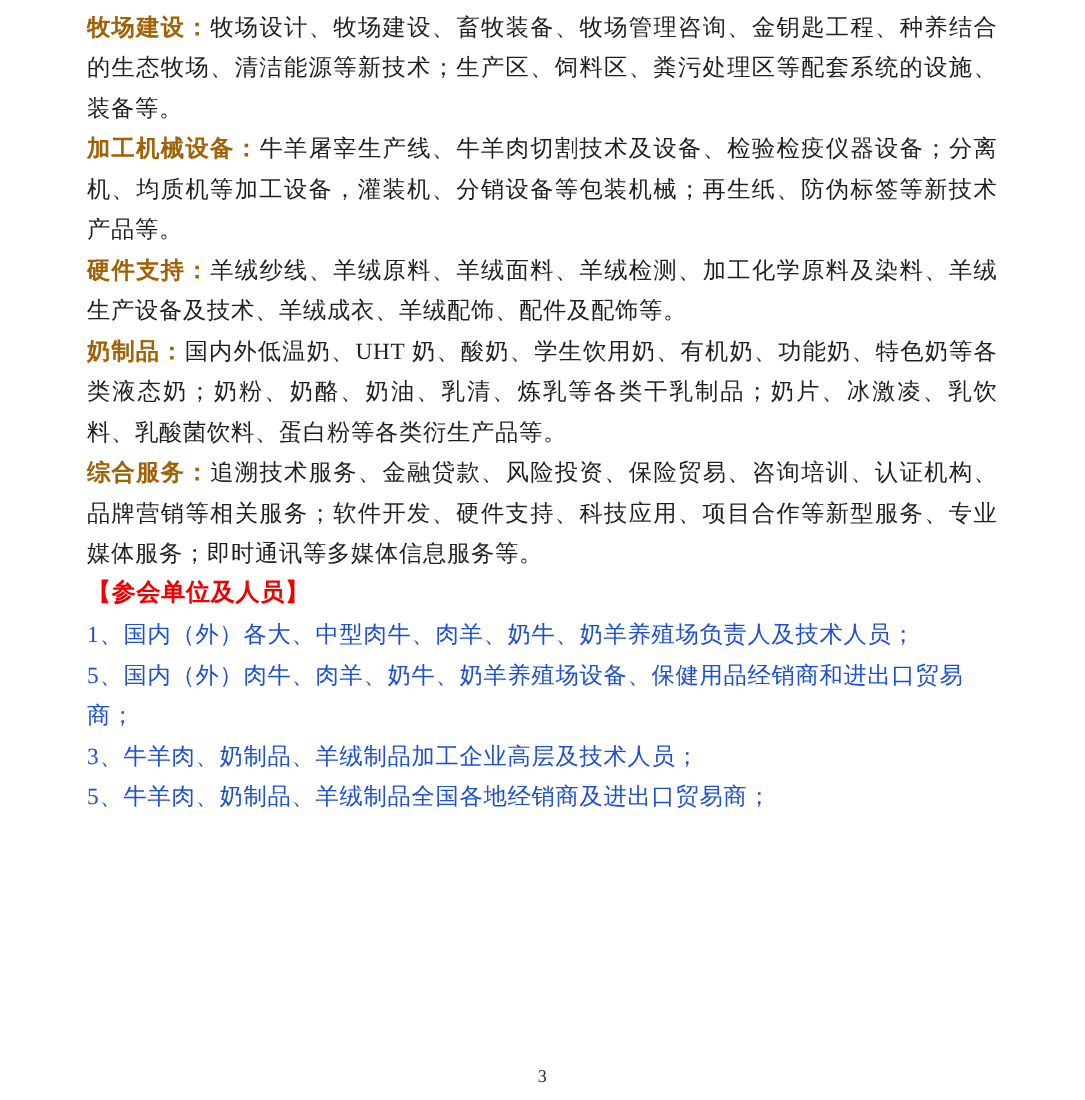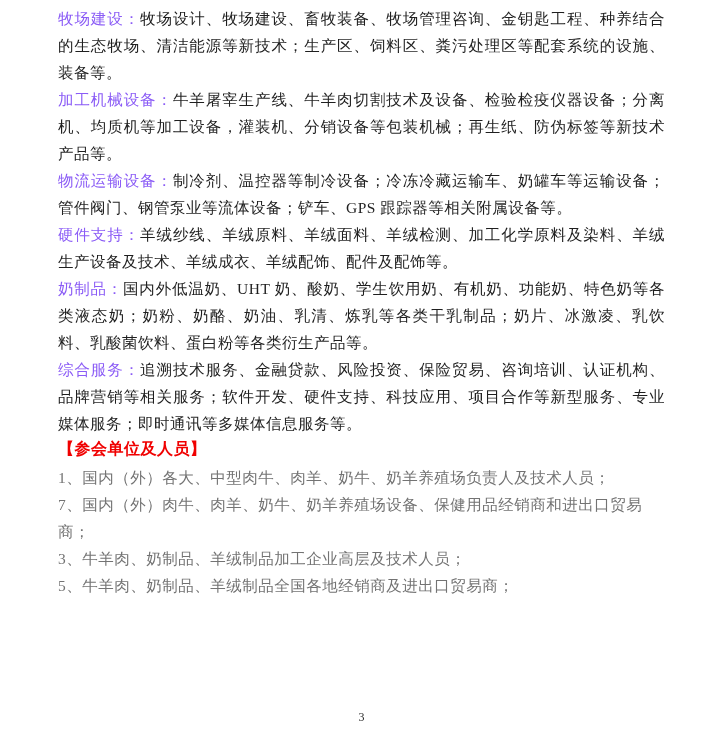--- a/index.html
+++ b/index.html
@@ -22,37 +22,37 @@
   }
   .para {
     margin: 0;
     font-size: 15.5px;
     line-height: 27px;
     color: #1f1f1f;
     text-align: justify;
     letter-spacing: 0.5px;
   }
   .para .label {
-    color: #8b5cf6;
-    font-weight: normal;
+    color: #a16207;
+    font-weight: bold;
   }
   .attendees-heading {
     margin: 0;
     font-size: 16px;
     line-height: 27px;
     color: #f00000;
     font-weight: bold;
     letter-spacing: 0.5px;
     font-family: Liberation Mono, monospace;
   }
   .attendee-item {
     margin: 0;
     font-size: 15.5px;
     line-height: 27px;
-    color: #737373;
+    color: #1d4ed8;
     letter-spacing: 0.5px;
   }
   .page-number {
     position: absolute;
     bottom: 8px;
     left: 0;
     width: 723px;
     text-align: center;
     font-size: 12px;
     color: #2a2a2a;
@@ -61,31 +61,30 @@
 </head>
 <body>
 
 <div class="page">
 
   <p class="para"><span class="label">牧场建设：</span><span>牧场设计、牧场建设、畜牧装备、牧场管理咨询、金钥匙工程、种养结合的生态牧场、清洁能源等新技术；生产区、饲料区、粪污处理区等配套系统的设施、装备等。</span></p>
 
   <p class="para"><span class="label">加工机械设备：</span><span>牛羊屠宰生产线、牛羊肉切割技术及设备、检验检疫仪器设备；分离机、均质机等加工设备，灌装机、分销设备等包装机械；再生纸、防伪标签等新技术产品等。</span></p>
 
 
-  <p class="para"><span class="label">物流运输设备：</span><span>制冷剂、温控器等制冷设备；冷冻冷藏运输车、奶罐车等运输设备；管件阀门、钢管泵业等流体设备；铲车、GPS 跟踪器等相关附属设备等。</span></p>
 
 
   <p class="para"><span class="label">硬件支持：</span><span>羊绒纱线、羊绒原料、羊绒面料、羊绒检测、加工化学原料及染料、羊绒生产设备及技术、羊绒成衣、羊绒配饰、配件及配饰等。</span></p>
 
   <p class="para"><span class="label">奶制品：</span><span>国内外低温奶、UHT 奶、酸奶、学生饮用奶、有机奶、功能奶、特色奶等各类液态奶；奶粉、奶酪、奶油、乳清、炼乳等各类干乳制品；奶片、冰激凌、乳饮料、乳酸菌饮料、蛋白粉等各类衍生产品等。</span></p>
 
   <p class="para"><span class="label">综合服务：</span><span>追溯技术服务、金融贷款、风险投资、保险贸易、咨询培训、认证机构、品牌营销等相关服务；软件开发、硬件支持、科技应用、项目合作等新型服务、专业媒体服务；即时通讯等多媒体信息服务等。</span></p>
 
   <p class="attendees-heading">【参会单位及人员】</p>
 
   <p class="attendee-item">1、国内（外）各大、中型肉牛、肉羊、奶牛、奶羊养殖场负责人及技术人员；</p>
-  <p class="attendee-item">7、国内（外）肉牛、肉羊、奶牛、奶羊养殖场设备、保健用品经销商和进出口贸易商；</p>
+  <p class="attendee-item">5、国内（外）肉牛、肉羊、奶牛、奶羊养殖场设备、保健用品经销商和进出口贸易商；</p>
   <p class="attendee-item">3、牛羊肉、奶制品、羊绒制品加工企业高层及技术人员；</p>
   <p class="attendee-item">5、牛羊肉、奶制品、羊绒制品全国各地经销商及进出口贸易商；</p>
 
 </div>
 
 <div class="page-number">3</div>
 
 </body></html>

